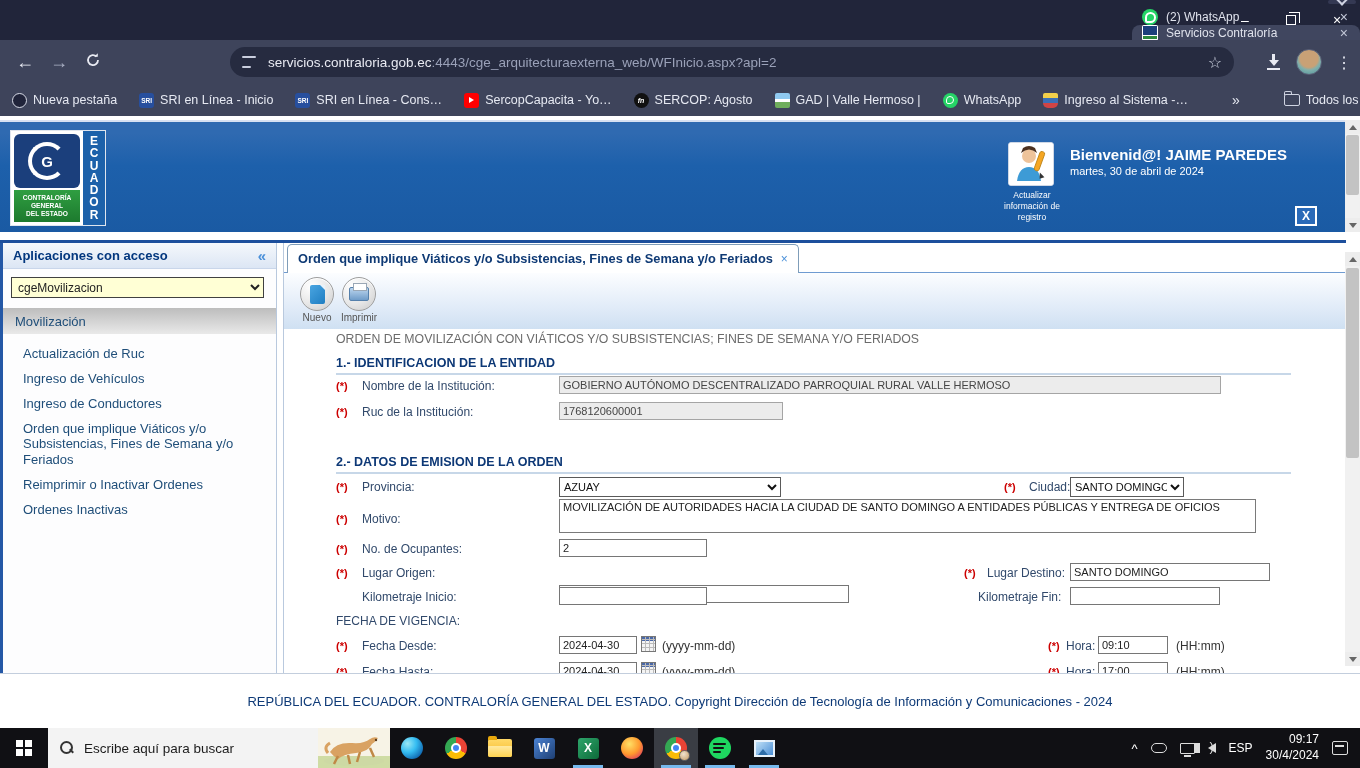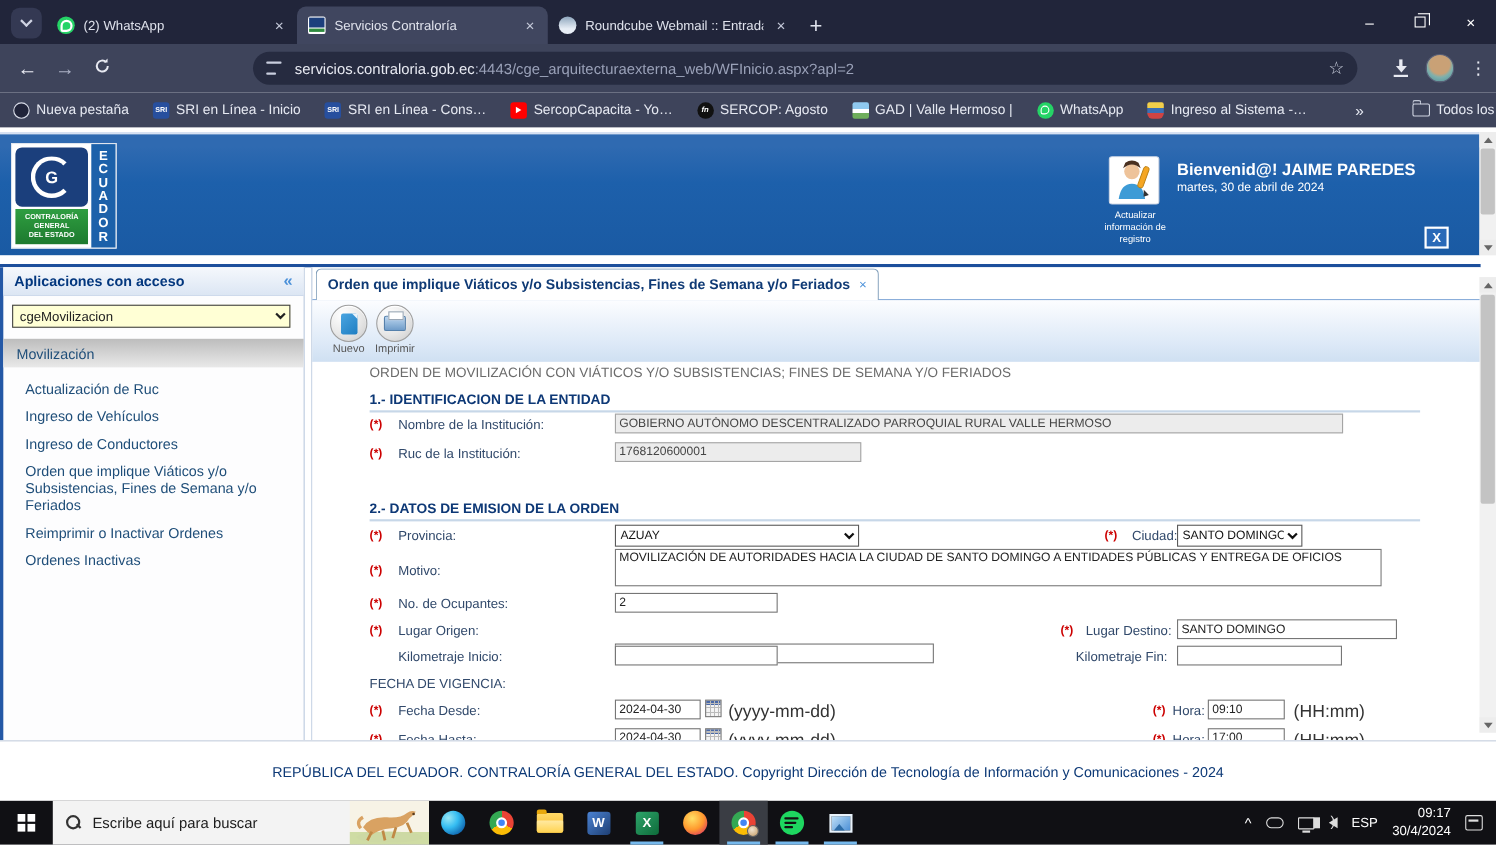--- a/index.html
+++ b/index.html
@@ -1,20 +1,20 @@
 <!DOCTYPE html>
 <html><head>
 <meta charset="utf-8">
 <style>
   * { margin:0; padding:0; box-sizing:border-box; }
   html,body { width:1360px; height:768px; overflow:hidden; }
   body { font-family:"Liberation Sans", sans-serif; background:#fff; position:relative; }
 
   
-  .tabstrip { position:absolute; top:0; left:0; width:1360px; height:40px; background:#21253a; display:flex; align-items:flex-end; }
+  .tabstrip { position:absolute; top:0; left:0; width:1360px; height:40px; background:#21253a; display:flex; align-items:flex-end;flex-direction:column; }
   .tab-search { width:28px; height:28px; margin:0 4px 5px 10px; border-radius:8px; background:#343953; color:#cfd3e2; display:flex; align-items:center; justify-content:center; }
   .chev-down { width:8px; height:8px; border-right:2px solid #cfd3e2; border-bottom:2px solid #cfd3e2; transform:rotate(45deg); margin-top:-4px; }
   .btab { height:34px; width:228px; display:flex; align-items:center; gap:8px; padding:0 8px 0 10px; color:#dfe2ec; font-size:12px; }
   .btab.active { background:#40465f; border-radius:8px 8px 0 0; }
   .btab .t-title { flex:1; white-space:nowrap; overflow:hidden; }
   .t-close { color:#c3c8d8; font-size:14px; padding:0 4px; }
   .newtab-btn { color:#dfe2ec; font-size:20px; padding:0 10px 4px 10px; }
   .wincontrols { position:absolute; right:0; top:0; height:40px; display:flex; }
   .winbtn { width:46px; height:40px; display:flex; align-items:center; justify-content:center; color:#fff; font-size:14px; }
   .restore-glyph { width:10px; height:10px; border:1px solid #fff; position:relative; }
@@ -130,21 +130,21 @@
   .flabel { color:#31496b; font-size:12px; }
   .fin { height:18px; border:1px solid #767676; font-size:11px; color:#222; padding:0 3px; font-family:"Liberation Sans",sans-serif; background:#fff; }
   .fin.ro { background:#ececec; border-color:#a5a5a5; color:#454545; }
   .fsel { height:20px; border:1px solid #5a5a5a; font-size:11px; color:#111; background:#fff; font-family:"Liberation Sans",sans-serif; }
   .fta { border:1px solid #7a7a7a; font-size:11px; color:#222; padding:1px 3px; font-family:"Liberation Sans",sans-serif; resize:none; overflow:hidden; }
   .cal { width:15px; height:16px; border:1px solid #777; display:inline-block; vertical-align:middle;
         background:
           repeating-linear-gradient(90deg, transparent 0 3px, #bbb 3px 4px),
           repeating-linear-gradient(0deg, transparent 0 3px, #bbb 3px 4px),
           linear-gradient(180deg,#4a69a8 0 4px,#f4f4f4 4px); }
-  .fmt { color:#333; font-size:16px; }
+  .fmt { color:#333; font-size:12px; }
 
   .footer { position:absolute; top:557px; left:0; width:1360px; height:55px; background:#fff; border-top:1px solid #c3cedd; }
   .footer-text { margin-top:20px; text-align:center; color:#0e3a77; font-size:13px; }
 
   
   .taskbar { position:absolute; bottom:0; left:0; width:1360px; height:40px; background:#101014; display:flex; align-items:stretch; color:#fff; }
   .startbtn { width:48px; display:flex; align-items:center; justify-content:center; }
   .winlogo { width:16px; height:16px; display:grid; grid-template-columns:7px 7px; grid-template-rows:7px 7px; gap:2px; }
   .winlogo i { background:#fff; display:block; }
   .searchbox { width:342px; background:#f3f3f3; display:flex; align-items:center; padding-left:12px; position:relative; overflow:hidden; }

